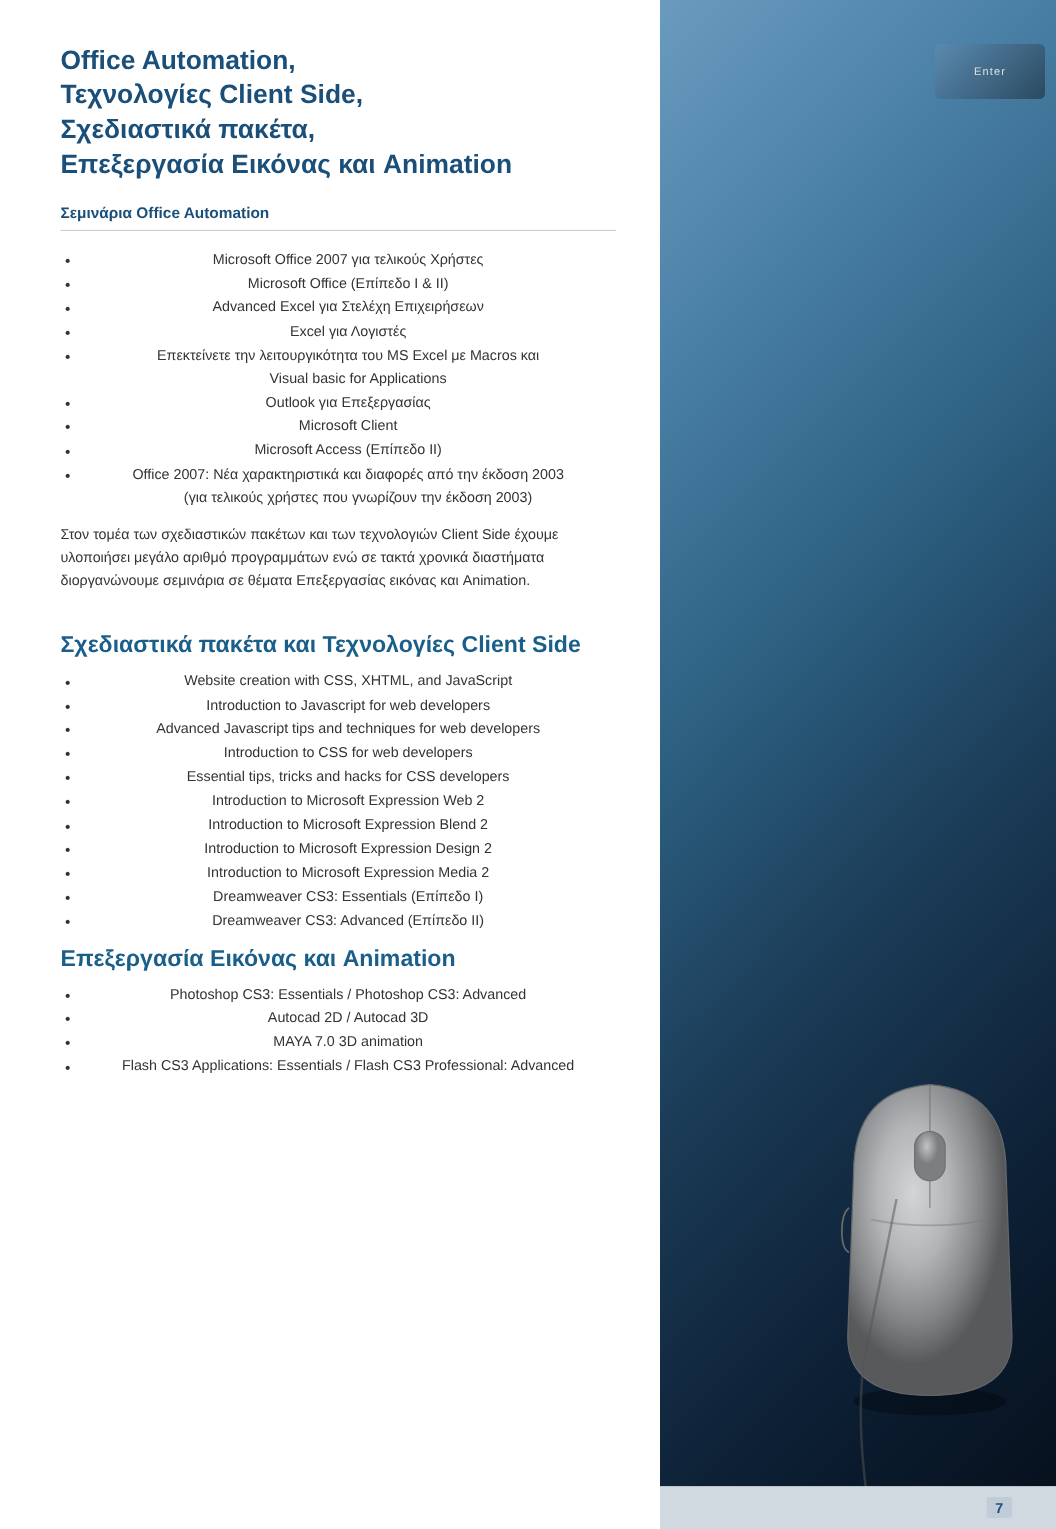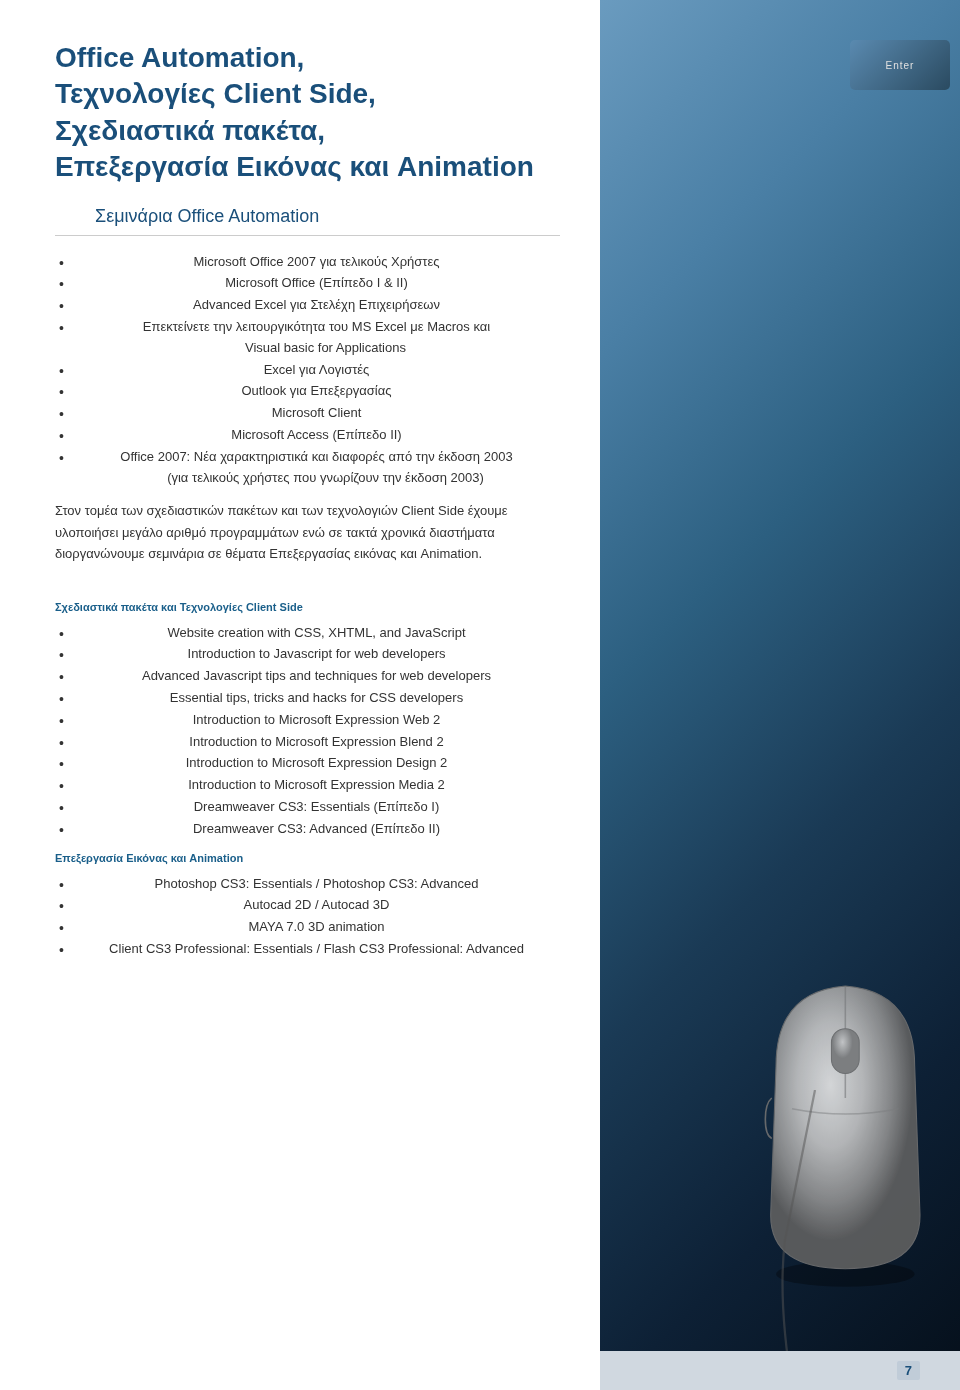--- a/index.html
+++ b/index.html
@@ -60,40 +60,39 @@
 
     .keyboard-enter {
       color: #e0e0e0;
       font-size: 10px;
       font-weight: normal;
       letter-spacing: 1px;
     }
 
     
     .main-title {
-      font-size: 28px;
+      font-size: 24px;
       font-weight: bold;
       color: #1a4f7a;
       line-height: 1.3;
       margin-bottom: 20px;
     }
 
     .main-title .line1 { display: block; }
     .main-title .line2 { display: block; }
     .main-title .line3 { display: block; }
     .main-title .line4 { display: block; }
 
     
     .section-heading {
-      font-size: 18px;
-      font-weight: normal;
+      font-size: 14px;
+      font-weight: bold;
       color: #1a4f7a;
       margin-bottom: 8px;
       margin-top: 10px;
-      margin-left: 40px;
     }
 
     
     .bullet-list {
       list-style: none;
       margin-bottom: 12px;
     }
 
     .bullet-list li {
       position: relative;
@@ -117,21 +116,21 @@
     
     .body-paragraph {
       font-size: 13px;
       color: #333333;
       line-height: 1.65;
       margin-bottom: 36px;
     }
 
     
     .section-title-blue {
-      font-size: 11px;
+      font-size: 21px;
       font-weight: bold;
       color: #1a5f8a;
       margin-bottom: 10px;
       margin-top: 5px;
     }
 
     
     .page-footer {
       position: absolute;
       bottom: 0;
@@ -201,58 +200,59 @@
       <span class="line3">Σχεδιαστικά πακέτα,</span>
       <span class="line4">Επεξεργασία Εικόνας και Animation</span>
     </h1>
 
     <h2 class="section-heading">Σεμινάρια Office Automation</h2>
     <div class="separator"></div>
     <ul class="bullet-list">
       <li>Microsoft Office 2007 για τελικούς Χρήστες</li>
       <li>Microsoft Office (Επίπεδο Ι &amp; ΙΙ)</li>
       <li>Advanced Excel για Στελέχη Επιχειρήσεων</li>
+      <li>Excel για Λογιστές</li>
       <li>Επεκτείνετε την λειτουργικότητα του MS Excel με Macros και<br>
         <span class="indent-line">Visual basic for Applications</span>
       </li>
-      <li>Excel για Λογιστές</li>
       <li>Outlook για Επεξεργασίας</li>
       <li>Microsoft Client</li>
       <li>Microsoft Access (Επίπεδο ΙΙ)</li>
       <li>Office 2007: Νέα χαρακτηριστικά και διαφορές από την έκδοση 2003<br>
         <span class="indent-line">(για τελικούς χρήστες που γνωρίζουν την έκδοση 2003)</span>
       </li>
     </ul>
 
     <p class="body-paragraph">Στον τομέα των σχεδιαστικών πακέτων και των τεχνολογιών Client Side έχουμε υλοποιήσει μεγάλο αριθμό προγραμμάτων ενώ σε τακτά χρονικά διαστήματα διοργανώνουμε σεμινάρια σε θέματα Επεξεργασίας εικόνας και Animation.</p>
 
     <h2 class="section-title-blue">
       <span>Σχεδιαστικά πακέτα και Τεχνολογίες Client Side</span>
     </h2>
     <ul class="bullet-list">
       <li>Website creation with CSS, XHTML, and JavaScript</li>
       <li>Introduction to Javascript for web developers</li>
       <li>Advanced Javascript tips and techniques for web developers</li>
+      <li>Introduction to CSS for web developers</li>
       <li>Essential tips, tricks and hacks for CSS developers</li>
       <li>Introduction to Microsoft Expression Web 2</li>
       <li>Introduction to Microsoft Expression Blend 2</li>
       <li>Introduction to Microsoft Expression Design 2</li>
       <li>Introduction to Microsoft Expression Media 2</li>
       <li>Dreamweaver CS3: Essentials (Επίπεδο Ι)</li>
       <li>Dreamweaver CS3: Advanced (Επίπεδο ΙΙ)</li>
     </ul>
 
     <h2 class="section-title-blue">
       <span>Επεξεργασία Εικόνας και Animation</span>
     </h2>
     <ul class="bullet-list">
       <li>Photoshop CS3: Essentials / Photoshop CS3: Advanced</li>
       <li>Autocad 2D / Autocad 3D</li>
       <li>MAYA 7.0 3D animation</li>
-      <li>Client CS3 Professional: Essentials / Flash CS3 Professional: Advanced</li>
+      <li>Flash CS3 Applications: Essentials / Flash CS3 Professional: Advanced</li>
     </ul>
 
   </div>
 
   <div class="right-image">
     <div class="right-image-bg">
 
       <div class="keyboard-hint">
         <span class="keyboard-enter">Enter</span>
       </div>

